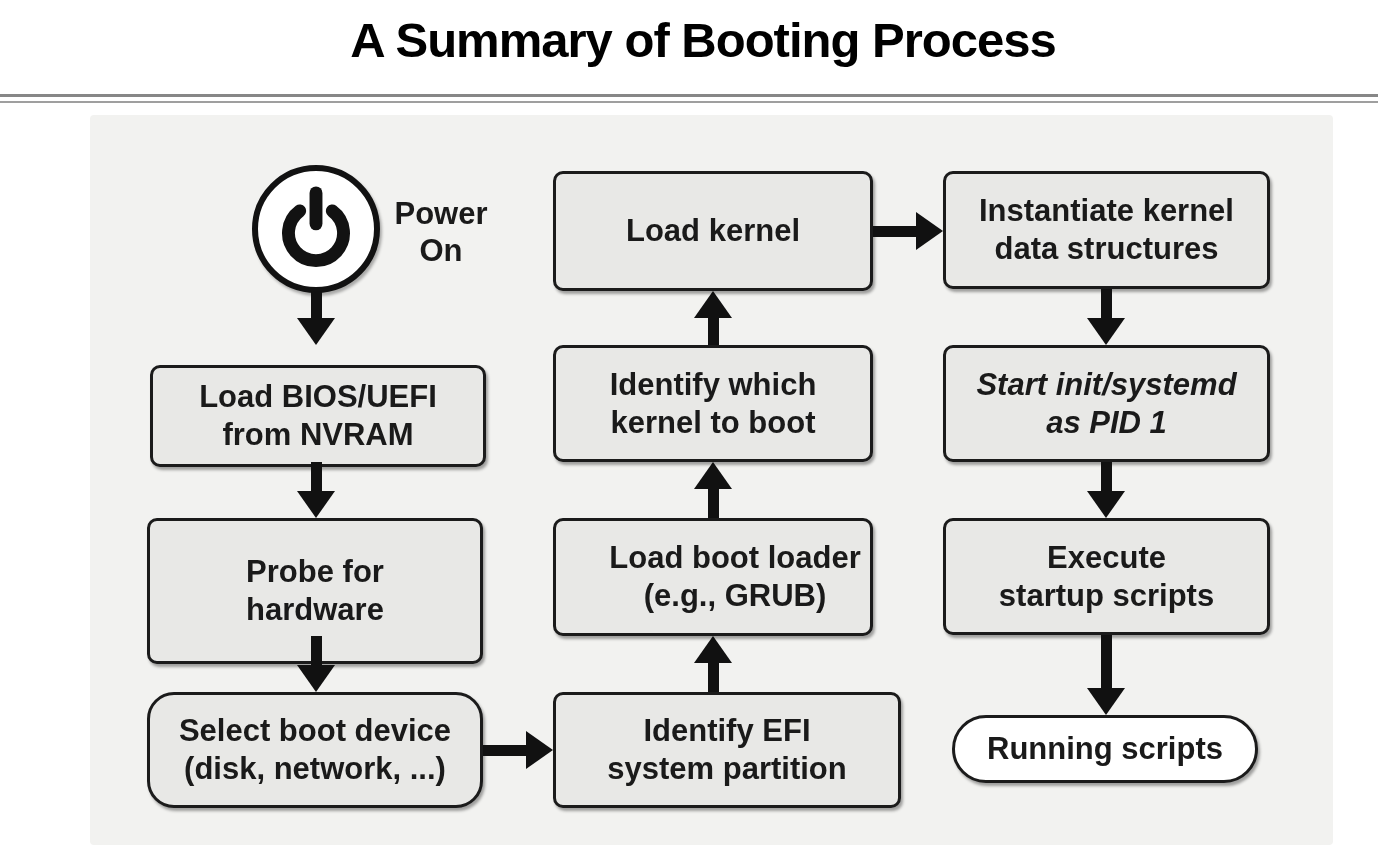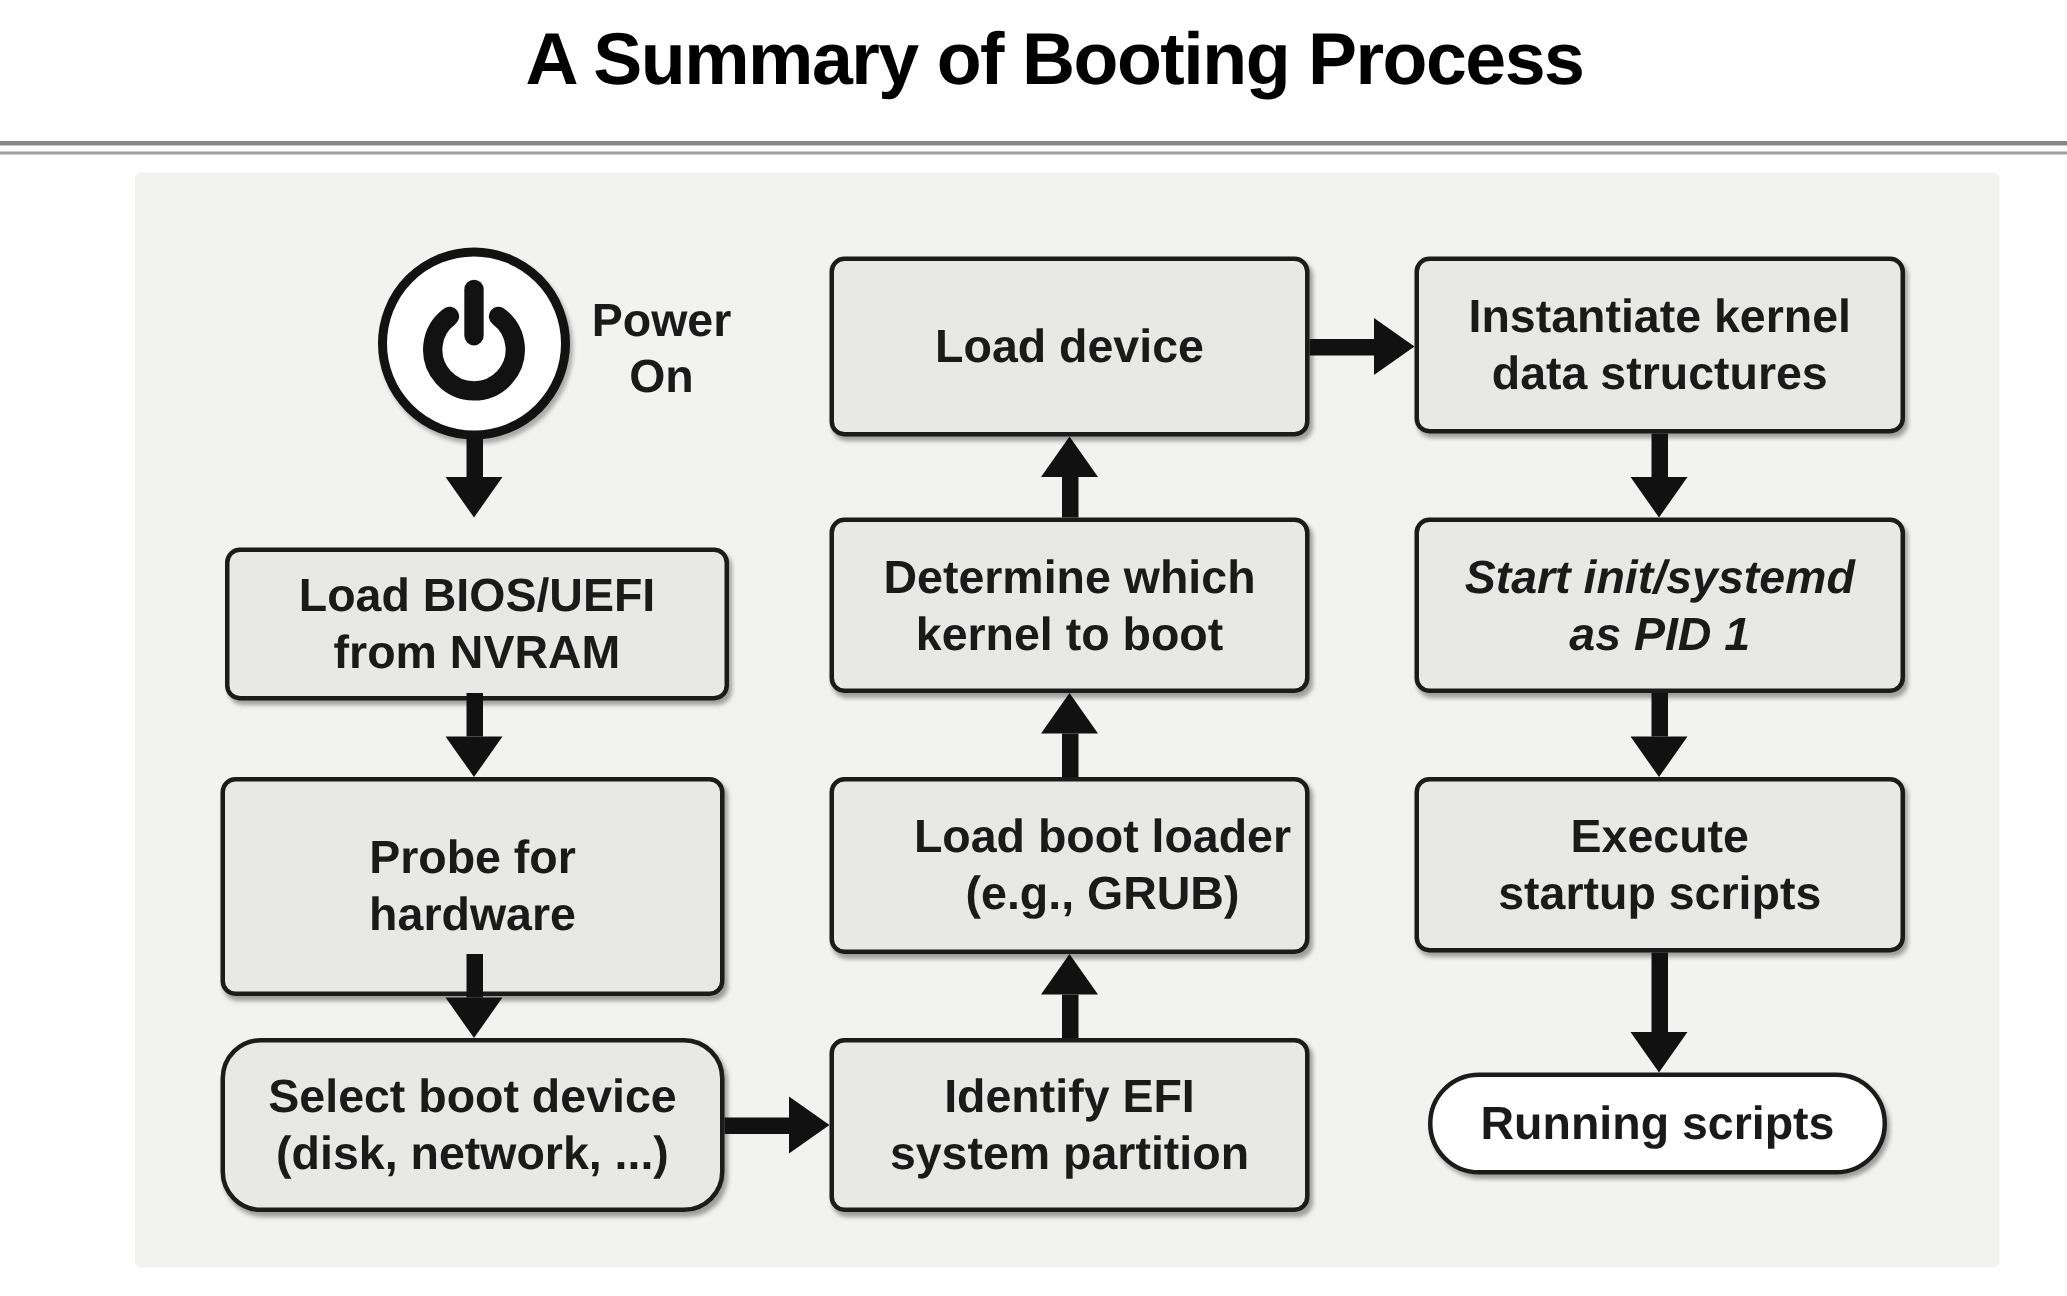--- a/index.html
+++ b/index.html
@@ -131,52 +131,52 @@
     <div class="node" style="left:57px; top:577px; width:336px; height:116px;border-radius:27px;">
       <span>Select boot device
 (disk, network, ...)</span>
     </div>
 
     <div class="arrow-h" style="left:393px; top:616px; width:70px;">
       <div class="shaft"></div>
         <div class="head-right"></div>
     </div>
 
-    <div class="node" style="left:463px; top:577px; width:320px; height:116px;">
+    <div class="node" style="left:463px; top:577px; width:348px; height:116px;">
       <span>Identify EFI
 system partition</span>
     </div>
 
     <div class="arrow-v" style="left:604px; top:521px; height:56px;">
       <div class="head-up"></div>
         <div class="shaft"></div>
     </div>
 
     <div class="node" style="left:463px; top:403px; width:320px; height:118px;padding-left:44px;">
       <span>Load boot loader
 (e.g., GRUB)</span>
     </div>
 
     <div class="arrow-v" style="left:604px; top:347px; height:56px;">
       <div class="head-up"></div>
         <div class="shaft"></div>
     </div>
 
     <div class="node" style="left:463px; top:230px; width:320px; height:117px;">
-      <span>Determine which
+      <span>Identify which
 kernel to boot</span>
     </div>
 
     <div class="arrow-v" style="left:604px; top:176px; height:54px;">
       <div class="head-up"></div>
         <div class="shaft"></div>
     </div>
 
     <div class="node" style="left:463px; top:56px; width:320px; height:120px;">
-      <span>Load device</span>
+      <span>Load kernel</span>
     </div>
 
     <div class="arrow-h" style="left:783px; top:97px; width:70px;">
       <div class="shaft"></div>
         <div class="head-right"></div>
     </div>
 
     <div class="node" style="left:853px; top:56px; width:327px; height:118px;">
       <span>Instantiate kernel
 data structures</span>

